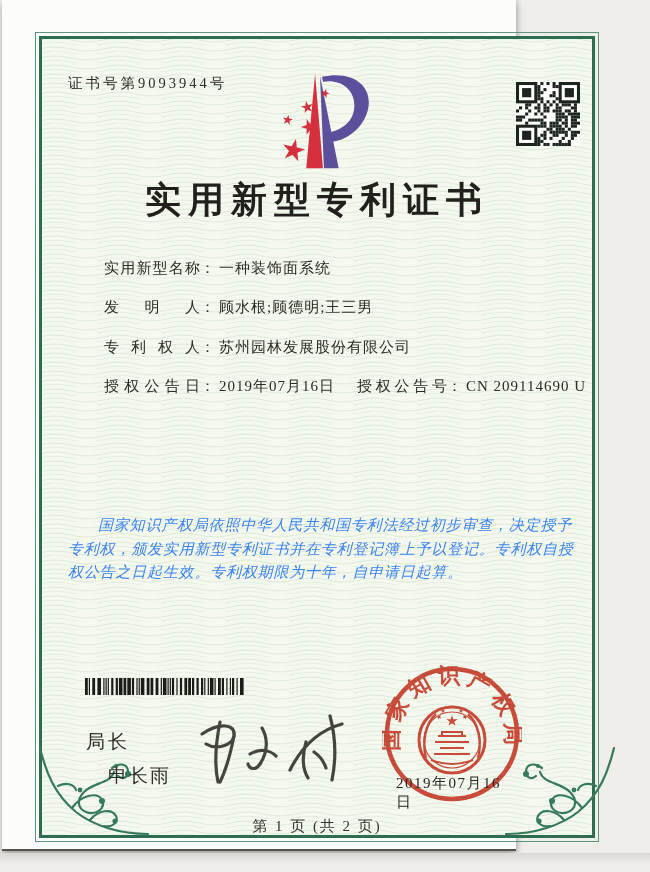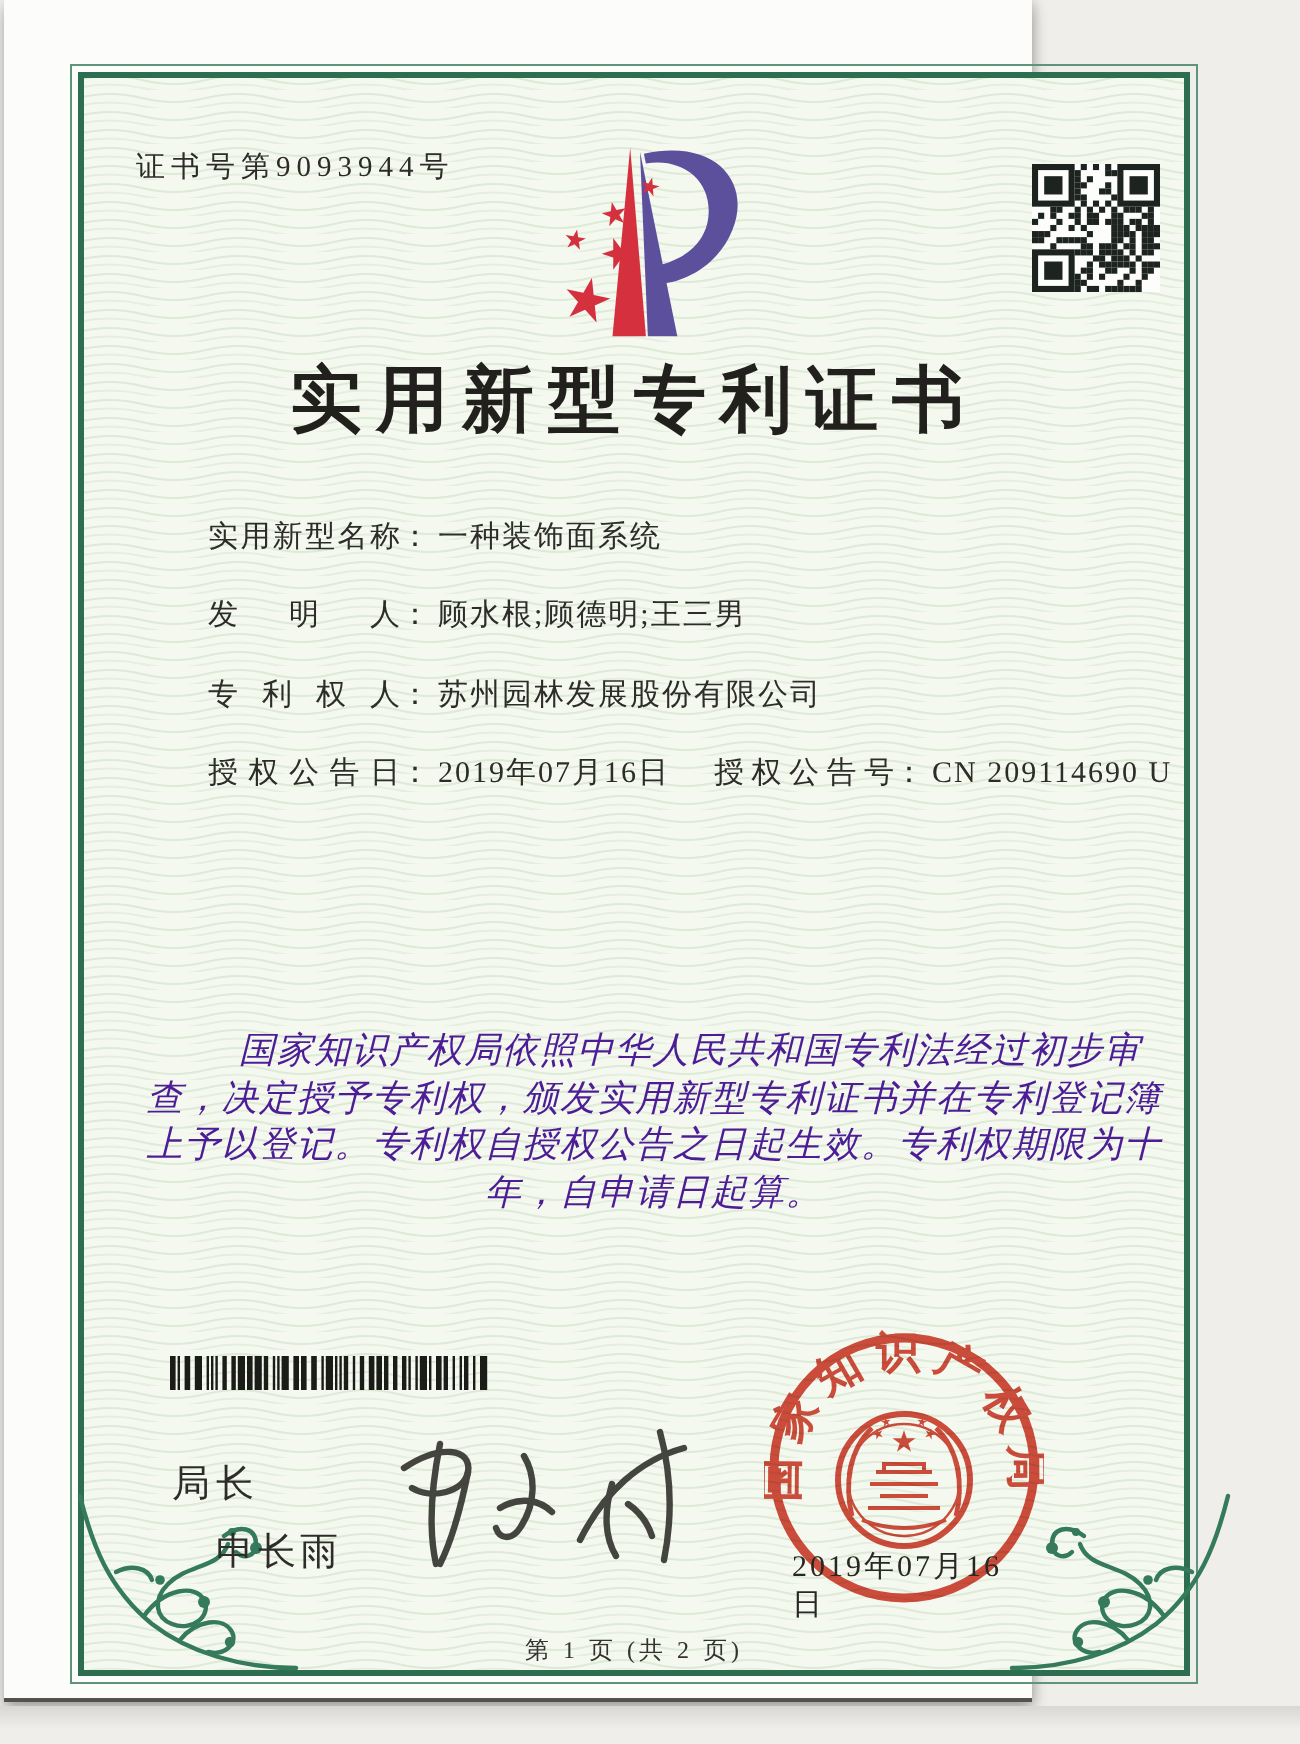--- a/index.html
+++ b/index.html
@@ -51,43 +51,43 @@
     display:inline-block; width:96px; vertical-align:top;
     text-align:justify; text-align-last:justify; letter-spacing:0;
   }
   .field-colon { display:inline-block; margin-right:4px; }
   .field-value { letter-spacing:1px; }
   .pair2 { margin-left:22px; }
   .pair2 .field-label { width:90px; }
 
   .body-text {
     position:absolute; left:66px; top:514px; width:518px;
-    font-size:18px; line-height:23.5px; letter-spacing:0.8px;
-    color:#4c1d95; font-style:italic;text-align:center;
+    font-size:15px; line-height:23.5px; letter-spacing:0.8px;
+    color:#3b82f6; font-style:italic;
   }
   .body-text p { text-indent:2em; }
 
   .barcode { position:absolute; left:83px; top:678px; }
 
   .signer { position:absolute; left:84px; top:729px; font-size:19px; letter-spacing:3px; color:#2d2c28; }
   .signer .name { margin-top:8px; letter-spacing:2px;margin-left:22px; }
   .signature { position:absolute; left:188px; top:708px; }
 
   .seal {
     position:absolute; left:380px; top:664px;
     mix-blend-mode:multiply; opacity:.92;
   }
   .seal-date {
     position:absolute; left:394px; top:774px;
     font-size:15px; letter-spacing:1.5px; color:#282723;
   }
 
   .footer-page {
     position:absolute; left:33px; top:817px; width:564px;
-    text-align:center; font-size:12px; letter-spacing:2px; color:#34332f;
+    text-align:center; font-size:15px; letter-spacing:2px; color:#34332f;
   }
 
   .scan-bottom {
     position:absolute; left:0; top:853px; width:650px; height:19px;
     background:linear-gradient(#d8d7d3, #efeeea 60%);
   }
 </style>
 </head>
 <body>
 

